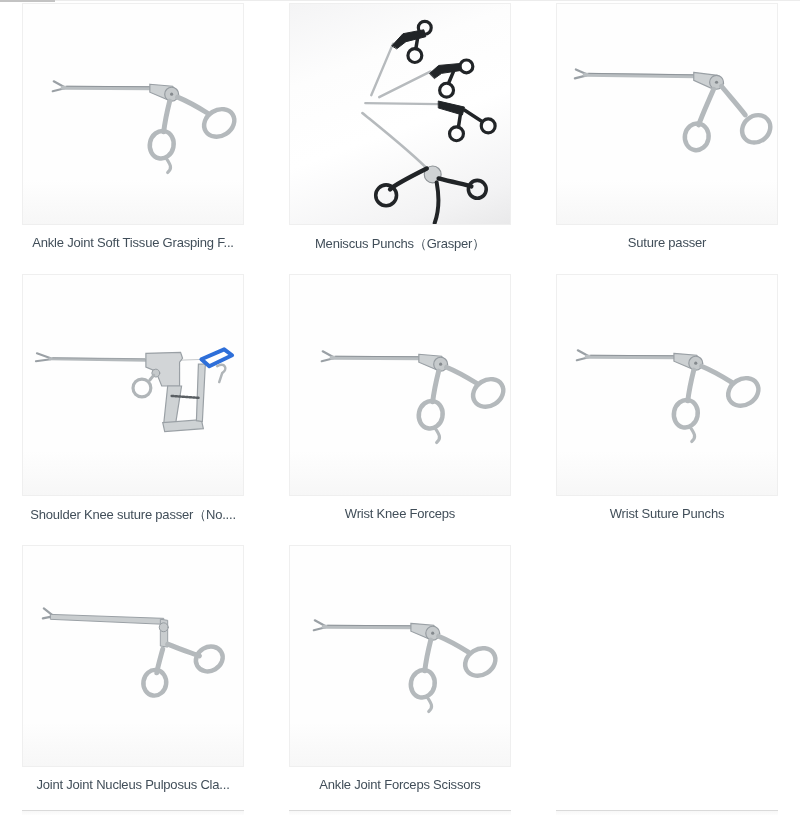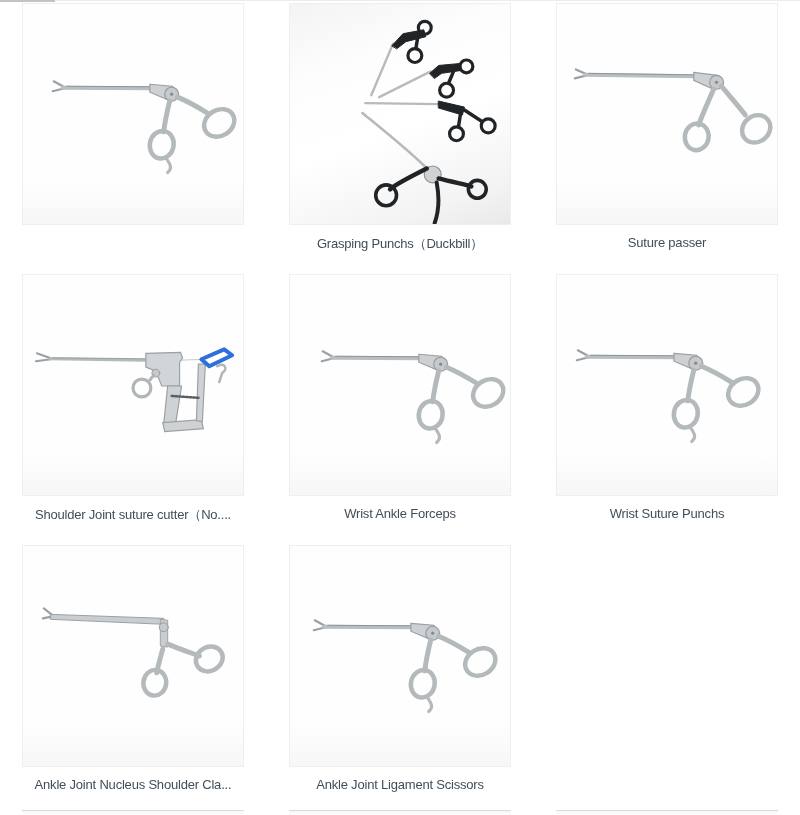--- a/index.html
+++ b/index.html
@@ -180,83 +180,84 @@
 <div class="top-divider-dark"></div>
 
 <div class="grid">
 
   <div class="card">
     <div class="card-image photo-plain">
       <svg viewBox="0 0 222 222">
           <use href="#sym-grasper"></use>
         </svg>
     </div>
+    <div class="caption">Ankle Joint Soft Tissue Grasping F...</div>
   </div>
 
   <div class="card">
     <div class="card-image photo-duck">
       <svg viewBox="0 0 222 222">
           <use href="#sym-duckbills"></use>
         </svg>
     </div>
-    <div class="caption">Grasping Punchs（Duckbill）</div>
+    <div class="caption">Meniscus Punchs（Grasper）</div>
   </div>
 
 
   <div class="card">
     <div class="card-image photo-plain">
       <svg viewBox="0 0 222 222">
           <use href="#sym-grasper-long"></use>
         </svg>
     </div>
     <div class="caption">Suture passer</div>
   </div>
 
   <div class="card">
     <div class="card-image photo-plain">
       <svg viewBox="0 0 222 222">
           <use href="#sym-pistol"></use>
         </svg>
     </div>
-    <div class="caption">Shoulder Joint suture cutter（No....</div>
+    <div class="caption">Shoulder Knee suture passer（No....</div>
   </div>
 
   <div class="card">
     <div class="card-image photo-plain">
       <svg viewBox="0 0 222 222">
           <use href="#sym-grasper" transform="translate(2,-1)"></use>
         </svg>
     </div>
-    <div class="caption">Wrist Ankle Forceps</div>
+    <div class="caption">Wrist Knee Forceps</div>
   </div>
 
   <div class="card">
     <div class="card-image photo-plain">
       <svg viewBox="0 0 222 222">
           <use href="#sym-grasper" transform="translate(-10,-2)"></use>
         </svg>
     </div>
     <div class="caption">Wrist Suture Punchs</div>
   </div>
 
   <div class="card">
     <div class="card-image photo-plain">
       <svg viewBox="0 0 222 222">
           <use href="#sym-elbow"></use>
         </svg>
     </div>
-    <div class="caption">Ankle Joint Nucleus Shoulder Cla...</div>
+    <div class="caption">Joint Joint Nucleus Pulposus Cla...</div>
   </div>
 
   <div class="card">
     <div class="card-image photo-plain">
       <svg viewBox="0 0 222 222">
           <use href="#sym-grasper" transform="translate(-6,-3)"></use>
         </svg>
     </div>
-    <div class="caption">Ankle Joint Ligament Scissors</div>
+    <div class="caption">Ankle Joint Forceps Scissors</div>
   </div>
 
 </div>
 
 <div class="next-row-sliver sliver-1"></div>
 <div class="next-row-sliver sliver-2"></div>
 <div class="next-row-sliver sliver-3"></div>
 
 </body></html>

